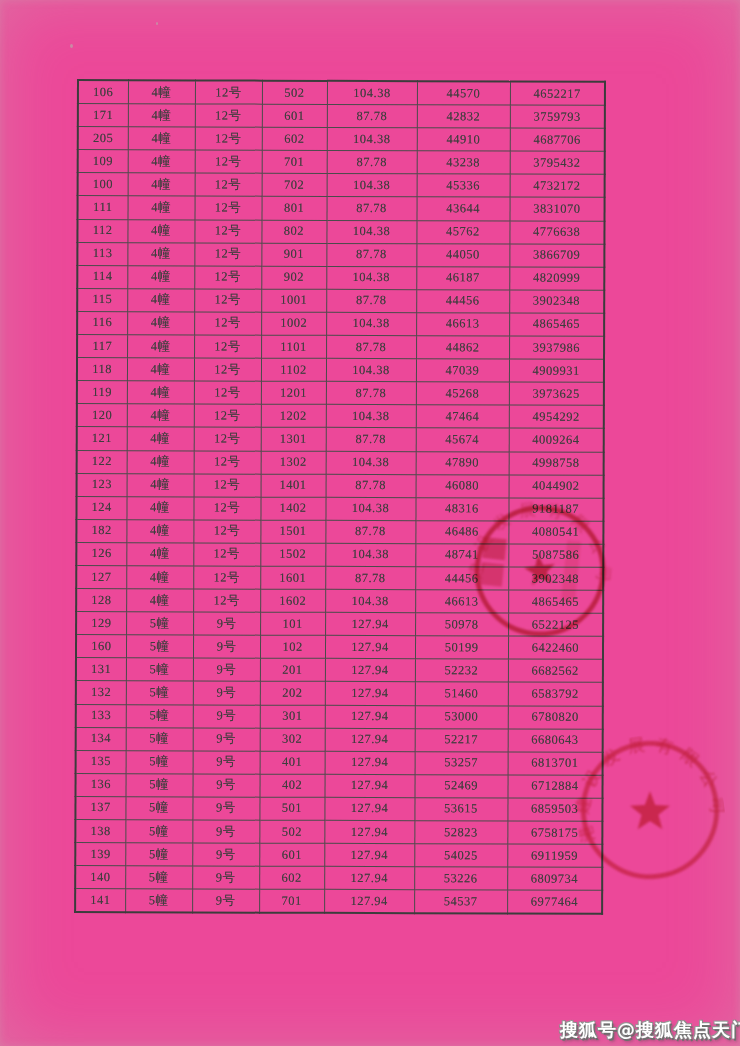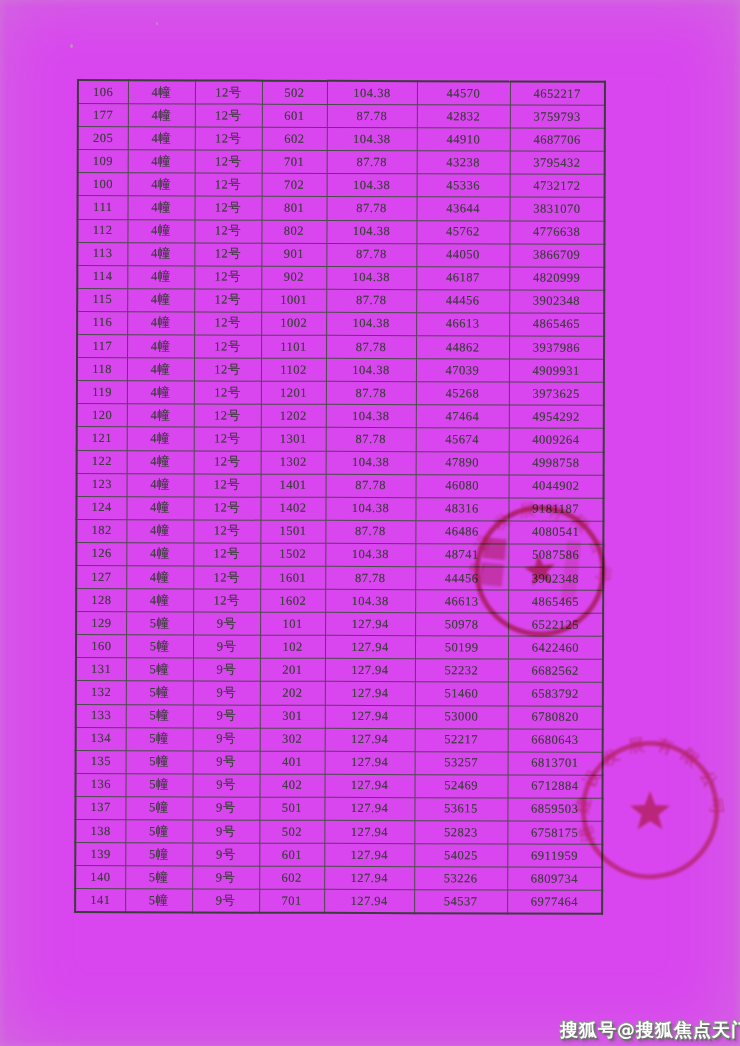--- a/index.html
+++ b/index.html
@@ -1,19 +1,19 @@
 <!DOCTYPE html>
 <html><head>
 <meta charset="utf-8">
 <style>
   html,body{margin:0;padding:0;}
   .page{
     position:relative;
     width:740px;height:1046px;
-    background:#d946ef;
+    background:#ec4899;
     overflow:hidden;
     font-family:"Liberation Serif","DejaVu Serif",serif;
     box-shadow:inset 0 0 70px rgba(196,192,185,.30), inset 0 0 8px rgba(196,192,185,.25);
   }
   .speck{position:absolute;background:#b6b2ac;border-radius:50%;opacity:.6;}
   .speck.s1{left:70px;top:44px;width:3px;height:4px;}
   .speck.s2{left:156px;top:22px;width:2px;height:3px;}
 
   table.price-table{
     position:absolute;left:77px;top:79px;
@@ -85,21 +85,21 @@
     <tr>
         <td>106</td>
         <td>4幢</td>
         <td>12号</td>
         <td>502</td>
         <td>104.38</td>
         <td>44570</td>
         <td>4652217</td>
       </tr>
         <tr>
-        <td>177</td>
+        <td>171</td>
         <td>4幢</td>
         <td>12号</td>
         <td>601</td>
         <td>87.78</td>
         <td>42832</td>
         <td>3759793</td>
       </tr>
         <tr>
         <td>205</td>
         <td>4幢</td>

